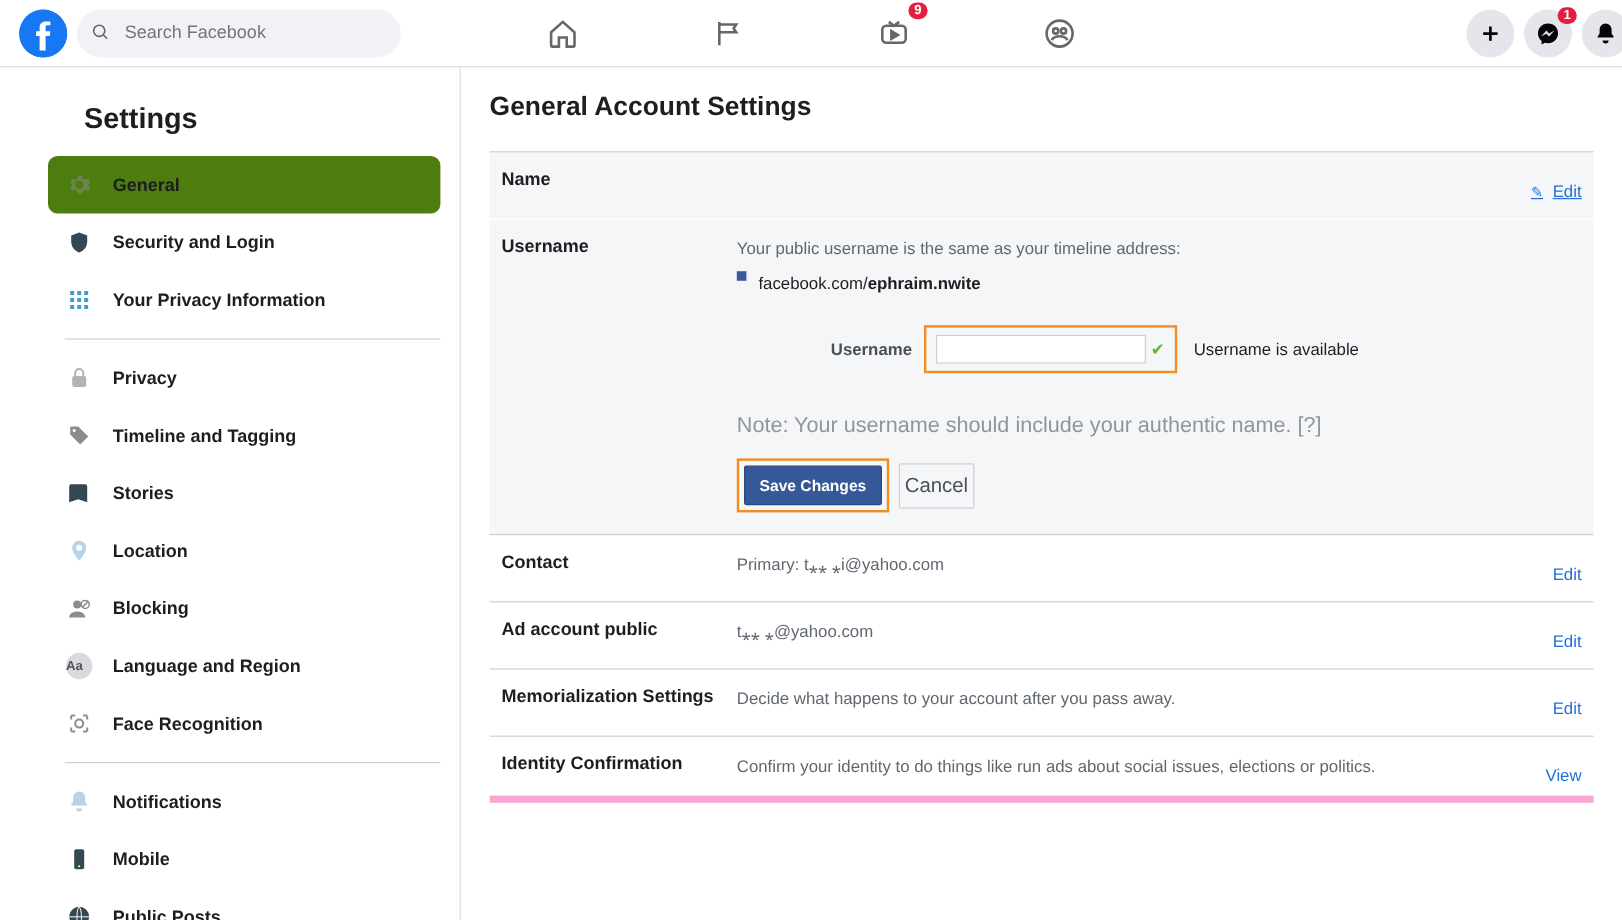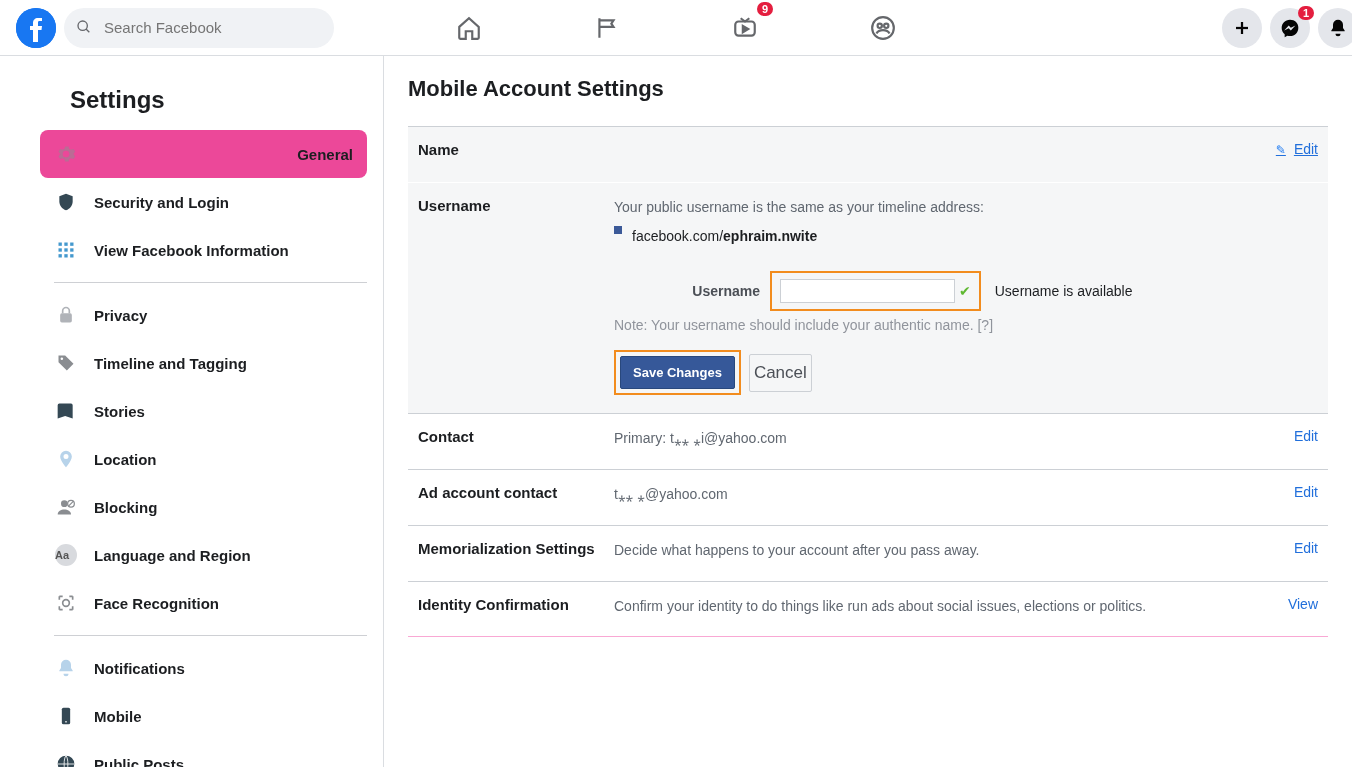--- a/index.html
+++ b/index.html
@@ -21,56 +21,56 @@
 
   .right-nav { margin-left: auto; display: flex; gap: 8px; align-items: center; }
   .icon-circle { width: 40px; height: 40px; border-radius: 50%; background: #e4e6eb; display: flex; align-items: center; justify-content: center; position: relative; cursor: pointer; }
   .icon-circle.partial-r { margin-right: -22px; }
 
   
   .layout { display: flex; }
   .sidebar { width: 384px; padding: 20px 16px 20px 40px; border-right: 1px solid #dadde1; min-height: calc(100vh - 56px); }
   .sidebar h1 { font-size: 24px; font-weight: bold; margin: 10px 0 16px 30px; }
   .side-item { display: flex; align-items: center; gap: 16px; padding: 12px 14px; border-radius: 8px; cursor: pointer; }
-  .side-item.active { background: #ec4899; justify-content: space-between; }
+  .side-item.active { background: #4d7c0f; }
   .side-item .icon { width: 24px; height: 24px; display: flex; align-items: center; justify-content: center; }
   .side-label { font-weight: 600; font-size: 15px; }
   .side-sep { border: none; border-top: 1px solid #ced0d4; margin: 8px 0 8px 14px; }
 
   .main { flex: 1; padding: 20px 24px; }
   .main h2 { font-size: 22px; font-weight: bold; margin: 0 0 24px 0; }
   .sect { border-top: 1px solid #ccd0d5; padding: 14px 10px; display: flex; position: relative; min-height: 56px; }
   .sect.grey { background: #f5f6f7; }
   .sect-title { width: 196px; font-weight: bold; font-size: 15px; padding-top: 0; }
-  .sect .edit-link { position: absolute; right: 10px; top: 14px; color: #216fdb; font-size: 14px; cursor: pointer; }
+  .sect .edit-link { position: absolute; right: 10px; top: 24px; color: #216fdb; font-size: 14px; cursor: pointer; }
   .sect .edit-link.underline { text-decoration: underline; }
   .sect .pencil { color: #1877f2; margin-right: 8px; font-size: 12px; }
   .sect .body { flex: 1; font-size: 14px; color: #606770; line-height: 1.5; }
 
   .url-line { margin-top: 8px; display: flex; align-items: flex-start; gap: 10px; }
   .sq { width: 8px; height: 8px; background: #3b5998; display: inline-block; }
   .fburl { color: #1c1e21; font-size: 14px; }
   .fburl b { font-weight: bold; }
 
   .un-row { display: flex; align-items: center; gap: 10px; margin-top: 24px; }
   .un-label { color: #4b4f56; font-size: 14px; font-weight: bold; text-align: right; width: 146px; }
   .un-input-wrap { border: 2px solid #f28c1e; padding: 6px 8px; display: flex; align-items: center; gap: 4px; background: #f5f6f7; }
   .un-input { width: 175px; height: 24px; border: 1px solid #ccd0d5; background: #fff; padding: 2px 6px; }
   .check { color: #5fb832; font-size: 14px; }
   .avail-text { font-size: 14px; color: #1c1e21; margin-left: 4px;}
 
-  .note-line { margin-top: 4px; font-size: 14px; color: #90949c; }
+  .note-line { margin-top: 30px; font-size: 18px; color: #90949c; }
   .note-line a { color: #90949c;}
 
   .btn-row { margin-top: 14px; display: flex; gap: 8px; align-items: center; }
   .btn-wrap-highlight { border: 2px solid #f28c1e; padding: 4px; }
   .btn-primary { background: #365899; color: #fff; font-weight: bold; font-size: 13px; padding: 8px 12px; border: 1px solid #29487d; cursor: pointer; border-radius: 2px; }
   .btn-secondary { background: #f5f6f7; color: #4b4f56; font-size: 17px; padding: 8px 4px; border: 1px solid #ccd0d5; cursor: pointer; border-radius: 2px; text-align: right; }
 
-  .last-border { border-bottom: 1px solid #f9a8d4; }
+  .last-border { border-bottom: 6px solid #f9a8d4; }
 </style>
 </head>
 <body>
 
 <div class="header">
   <div class="fb-logo">
     <svg viewBox="0 0 40 40">
         <circle cx="20" cy="20" r="20" fill="#1877f2"></circle>
         <path fill="#fff" d="M26 13h-3c-1 0-1 1-1 2v3h4l-.5 4H22v12h-5V22h-3v-4h3v-3c0-3 2-5 5-5h4v3z"></path>
       </svg>
@@ -165,21 +165,21 @@
               <rect x="10" y="3" width="4" height="4"></rect>
               <rect x="17" y="3" width="4" height="4"></rect>
               <rect x="3" y="10" width="4" height="4"></rect>
               <rect x="10" y="10" width="4" height="4"></rect>
               <rect x="17" y="10" width="4" height="4"></rect>
               <rect x="3" y="17" width="4" height="4"></rect>
               <rect x="10" y="17" width="4" height="4"></rect>
               <rect x="17" y="17" width="4" height="4"></rect>
             </svg>
           </span>
-          <span class="side-label">View Facebook Information</span>
+          <span class="side-label">Your Privacy Information</span>
         </div>
       </div>
     <hr class="side-sep">
     <div id="side-group-2">
         <div class="side-item">
           <span class="icon">
             <svg width="20" height="20" viewBox="0 0 24 24" fill="#b0b3b8">
               <rect x="5" y="10" width="14" height="11" rx="2"></rect>
               <path d="M8 10V7a4 4 0 1 1 8 0v3" fill="none" stroke="#b0b3b8" stroke-width="2"></path>
             </svg>
@@ -264,21 +264,21 @@
               <path d="M2 12h20M12 2c3 3 3 17 0 20M12 2c-3 3-3 17 0 20" stroke="#fff" stroke-width="1" fill="none"></path>
             </svg>
           </span>
           <span class="side-label">Public Posts</span>
         </div>
       </div>
 
   </div>
 
   <div class="main">
-    <h2>Mobile Account Settings</h2>
+    <h2>General Account Settings</h2>
 
     <div class="sect grey">
       <div class="sect-title">Name</div>
       <span class="edit-link underline">
         <span class="pencil">✎</span><span>Edit</span>
       </span>
     </div>
 
     <div class="sect grey" style="padding-bottom:18px;border-top:1px solid #fff">
       <div class="sect-title">Username</div>
@@ -308,21 +308,21 @@
       </div>
     </div>
 
     <div class="sect">
       <div class="sect-title">Contact</div>
       <div class="body">Primary: t⁎⁎         ⁎i@yahoo.com</div>
       <span class="edit-link">Edit</span>
     </div>
 
     <div class="sect">
-      <div class="sect-title">Ad account contact</div>
+      <div class="sect-title">Ad account public</div>
       <div class="body">t⁎⁎           ⁎@yahoo.com</div>
       <span class="edit-link">Edit</span>
     </div>
 
     <div class="sect">
       <div class="sect-title">Memorialization Settings</div>
       <div class="body">Decide what happens to your account after you pass away.</div>
       <span class="edit-link">Edit</span>
     </div>
 

